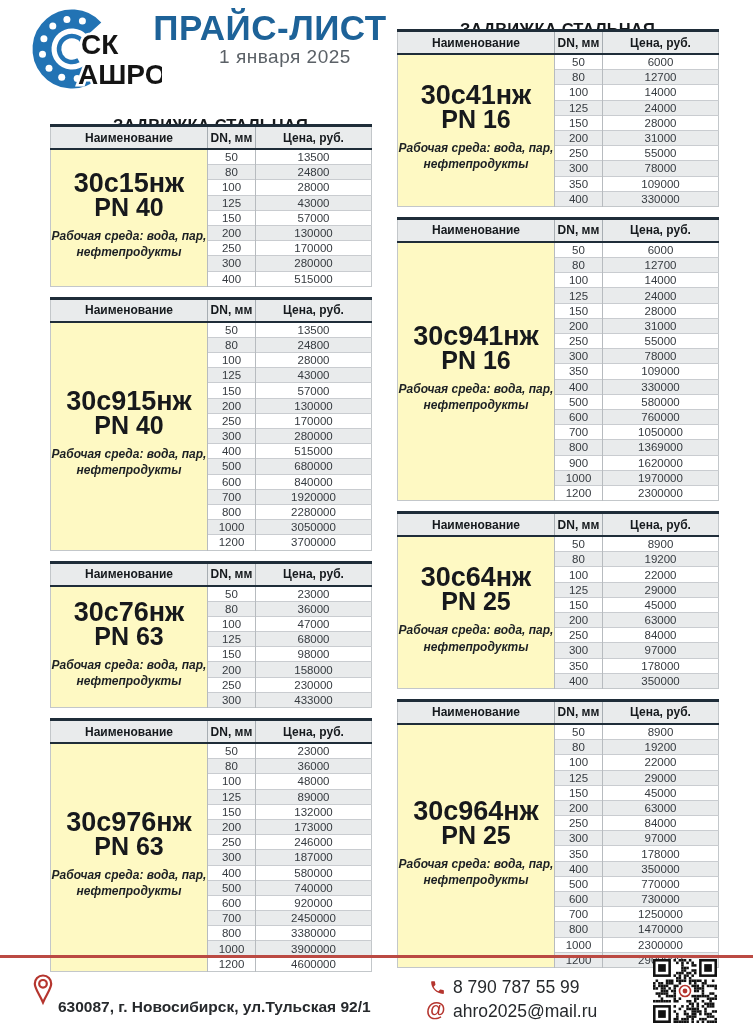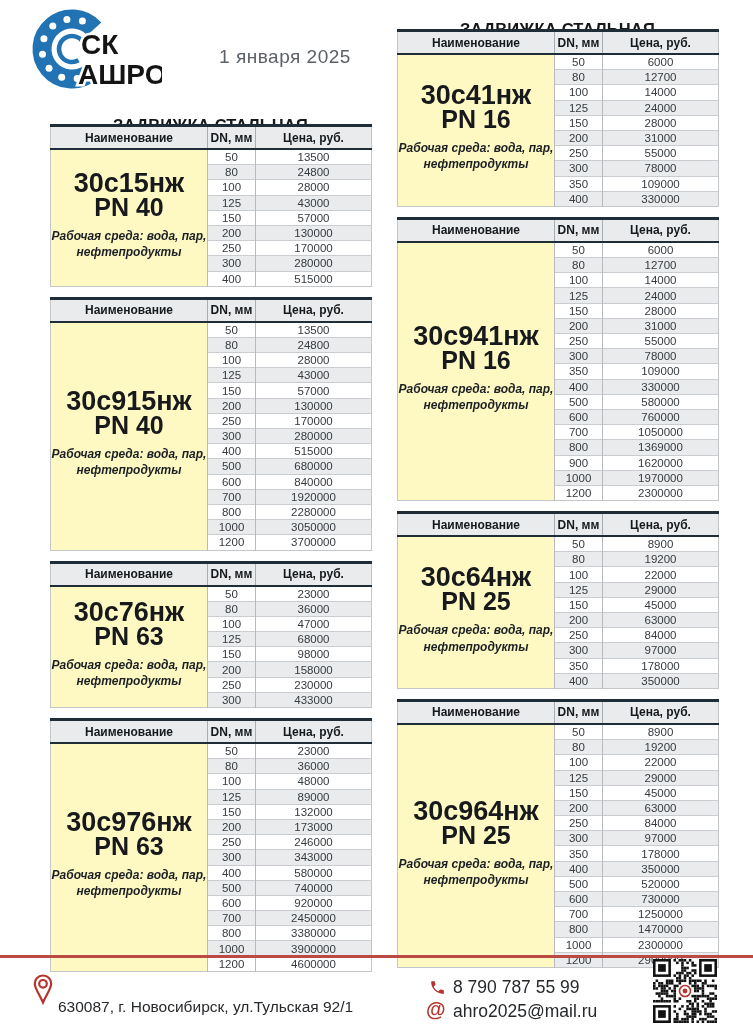--- a/index.html
+++ b/index.html
@@ -48,21 +48,21 @@
   .model{font-size:27px;font-weight:bold;color:#17191c;}
   .pn{font-size:25px;font-weight:bold;color:#17191c;margin-top:10px;}
   .medium{font-style:italic;font-weight:bold;font-size:12px;margin-top:14px;
     line-height:1.35;color:#1c2024;}
   
   .footer-line{position:absolute;left:0;top:955px;width:753px;height:3px;
     background:var(--divider-red);}
   .pin-svg{position:absolute;left:33px;top:974px;}
   .contacts-label{position:absolute;left:58px;top:975px;font-size:15.5px;
     font-weight:bold;color:#26292c;}
-  .address{position:absolute;left:58px;top:998px;font-size:15.5px;color:#26292c;}
+  .address{position:absolute;left:58px;top:998px;font-size:15.5px;color:#26292c;font-weight:bold;}
   .phone-svg{position:absolute;left:429px;top:979px;}
   .phone-text{position:absolute;left:453px;top:977px;font-size:17.5px;color:#26292c;}
   .at-icon{position:absolute;left:426px;top:998px;font-size:20px;font-weight:bold;
     color:var(--accent-red);}
   .email-text{position:absolute;left:453px;top:1001px;font-size:17.5px;color:#26292c;}
   .qr-svg{position:absolute;left:653px;top:959px;}
 </style>
 </head>
 <body>
 
@@ -80,20 +80,21 @@
         <circle cx="23.9" cy="34.7" r="3.5"></circle>
         <circle cx="32.8" cy="22.0" r="3.5"></circle>
         <circle cx="46.9" cy="15.5" r="3.5"></circle>
         <circle cx="62.4" cy="16.9" r="3.5"></circle>
       </g>
       <text x="61" y="50" font-size="28" font-weight="bold" fill="#141414" stroke="#ffffff" stroke-width="5" paint-order="stroke">СК</text>
       <text x="58" y="80" font-size="28" font-weight="bold" fill="#141414" stroke="#ffffff" stroke-width="5" paint-order="stroke">АШРО</text>
     </g>
   </svg>
 
+  <div class="title">ПРАЙС-ЛИСТ</div>
   <div class="date">1 января 2025</div>
 
   <div class="section-heading heading-left">ЗАДВИЖКА СТАЛЬНАЯ</div>
   <div class="section-heading heading-right">ЗАДВИЖКА СТАЛЬНАЯ</div>
 
   <div class="col col-left">
       <table class="price-table">
         <colgroup>
           <col style="width:157px">
           <col style="width:48px">
@@ -326,21 +327,21 @@
           <tr>
             <td class="dn-cell">200</td>
             <td class="price-cell">173000</td>
           </tr>
           <tr>
             <td class="dn-cell">250</td>
             <td class="price-cell">246000</td>
           </tr>
           <tr>
             <td class="dn-cell">300</td>
-            <td class="price-cell">343000</td>
+            <td class="price-cell">187000</td>
           </tr>
           <tr>
             <td class="dn-cell">400</td>
             <td class="price-cell">580000</td>
           </tr>
           <tr>
             <td class="dn-cell">500</td>
             <td class="price-cell">740000</td>
           </tr>
           <tr>
@@ -632,21 +633,21 @@
           <tr>
             <td class="dn-cell">350</td>
             <td class="price-cell">178000</td>
           </tr>
           <tr>
             <td class="dn-cell">400</td>
             <td class="price-cell">350000</td>
           </tr>
           <tr>
             <td class="dn-cell">500</td>
-            <td class="price-cell">520000</td>
+            <td class="price-cell">770000</td>
           </tr>
           <tr>
             <td class="dn-cell">600</td>
             <td class="price-cell">730000</td>
           </tr>
           <tr>
             <td class="dn-cell">700</td>
             <td class="price-cell">1250000</td>
           </tr>
           <tr>

